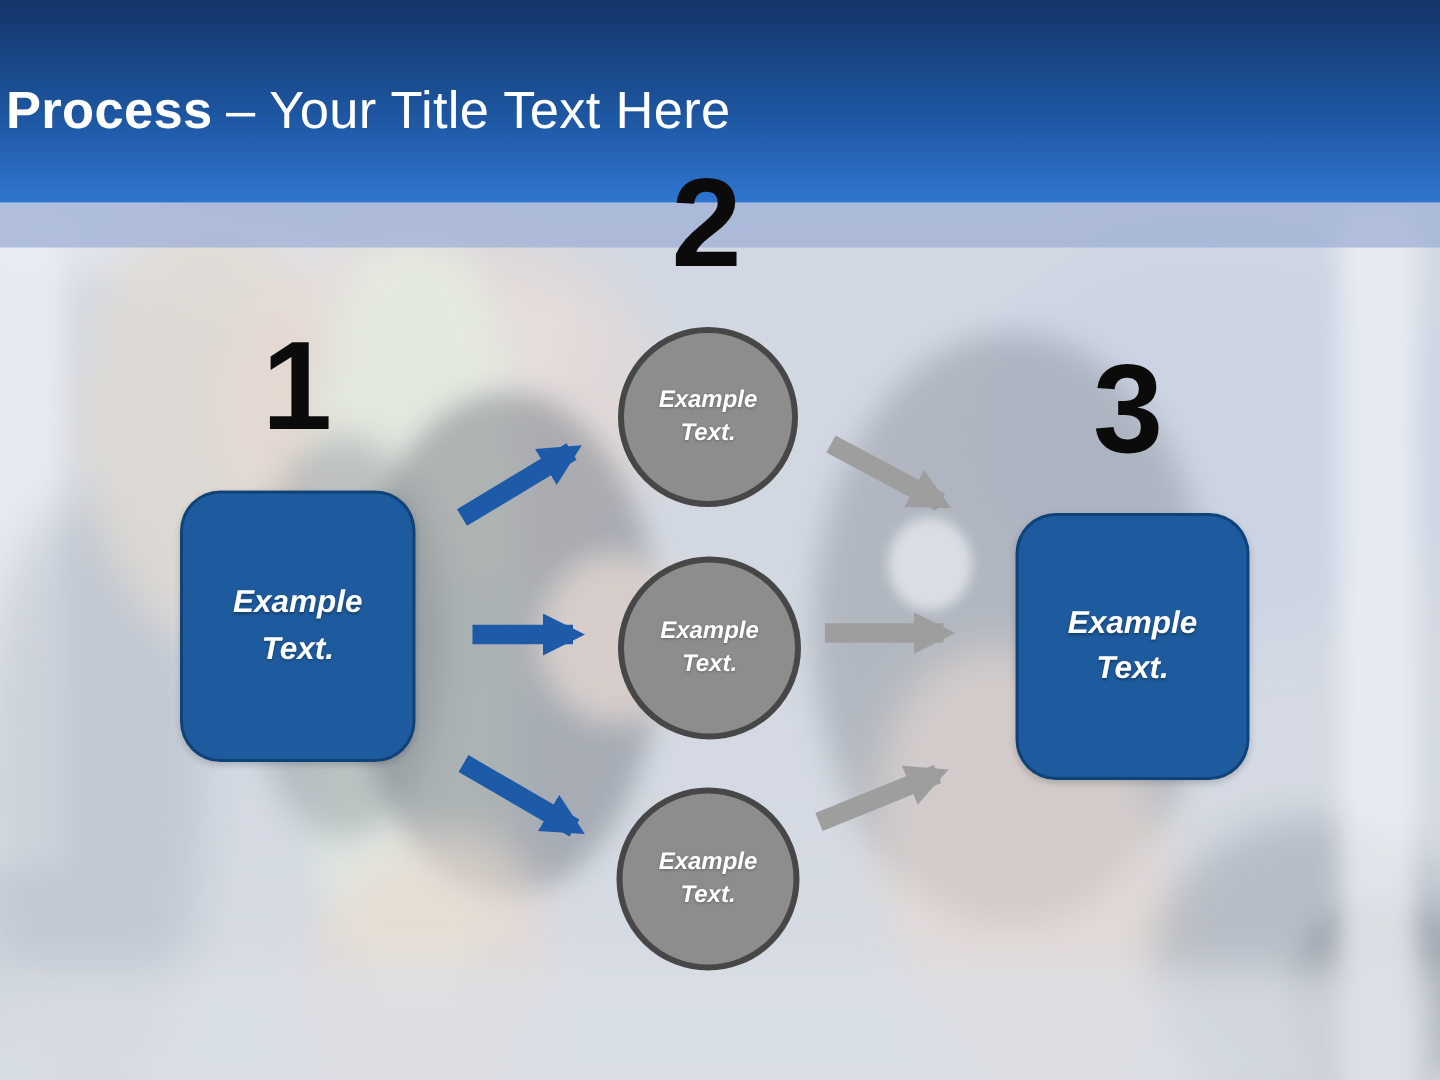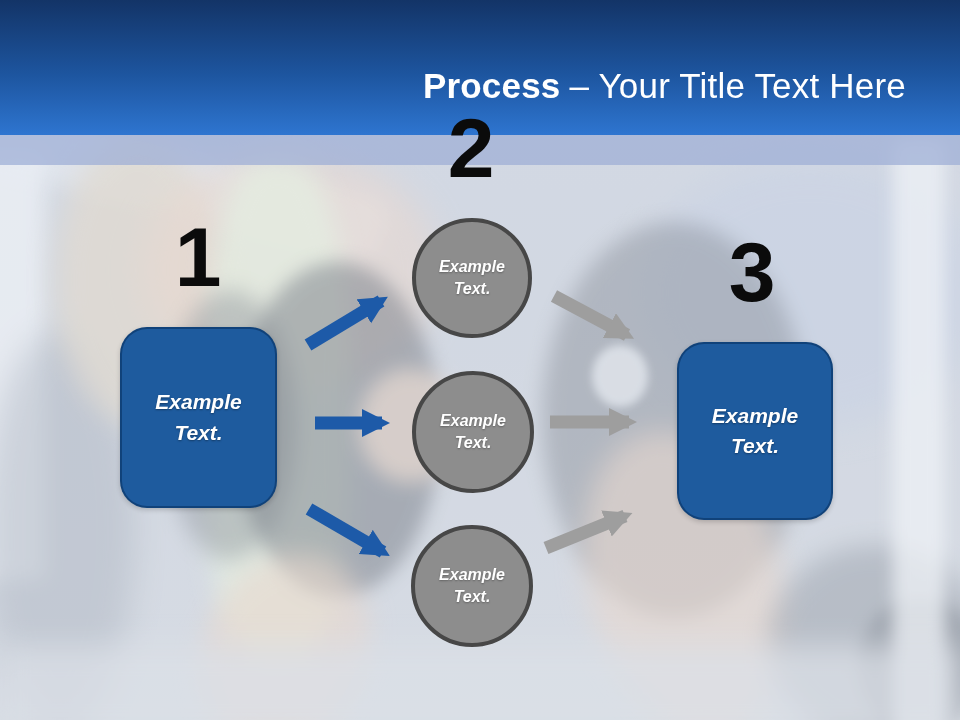--- a/index.html
+++ b/index.html
@@ -27,21 +27,21 @@
   .ph-plate-br{left:858px;top:598px;width:125px;height:135px;background:#555c68;filter:blur(8px);opacity:.5;}
   .ph-bright-right{left:893px;top:140px;width:52px;height:600px;background:#f2f4f8;filter:blur(8px);opacity:.75;border-radius:10px !important;}
   .ph-blue-tr{left:640px;top:158px;width:340px;height:270px;background:#b9c4dc;filter:blur(18px);opacity:.7;}
   .ph-streak-tl{left:-40px;top:150px;width:430px;height:64px;background:#e9edf4;filter:blur(10px);opacity:.55;transform:rotate(14deg);border-radius:20px !important;}
   .ph-bottom-light{left:0;top:645px;width:960px;height:90px;background:#d4d8e0;filter:blur(14px);opacity:.75;border-radius:0 !important;}
   .ph-fade{inset:0;left:0;top:0;width:960px;height:720px;background:rgba(233,237,244,.36);border-radius:0 !important;}
   
   .band{position:absolute;left:0;top:135px;width:960px;height:30px;background:rgba(156,173,214,.72);z-index:1;}
   .header{position:absolute;left:0;top:0;width:960px;height:135px;z-index:2;
     background:linear-gradient(180deg,#133467 0%,#1d559f 55%,#2e75d0 100%);}
-  .title{position:absolute;left:0;right:38px;top:50px;margin:16px;text-align:right;
+  .title{position:absolute;left:0;right:38px;top:50px;margin:4px;text-align:left;
     color:#fff;font-size:35px;font-weight:400;letter-spacing:.2px;}
   .title .t-bold{font-weight:700;}
   .title .t-rest{font-weight:400;margin-left:9px;}
   
   .arrows{position:absolute;left:0;top:0;width:960px;height:720px;z-index:3;}
   .num{position:absolute;z-index:4;color:#0b0b0b;font-weight:700;font-size:84px;line-height:1;
     transform:translate(-50%,-50%);}
   .num1{left:198px;top:257px;}
   .num2{left:471px;top:148px;}
   .num3{left:752px;top:272px;}

